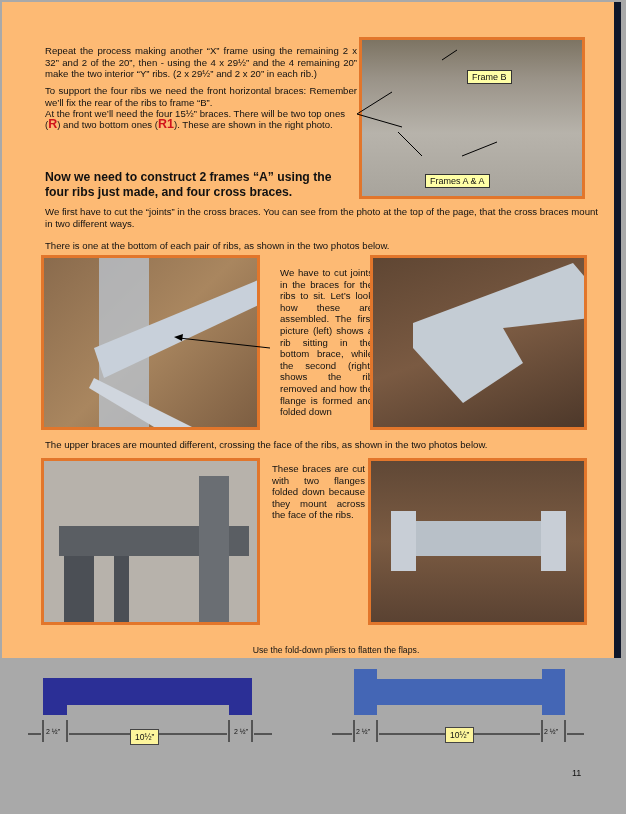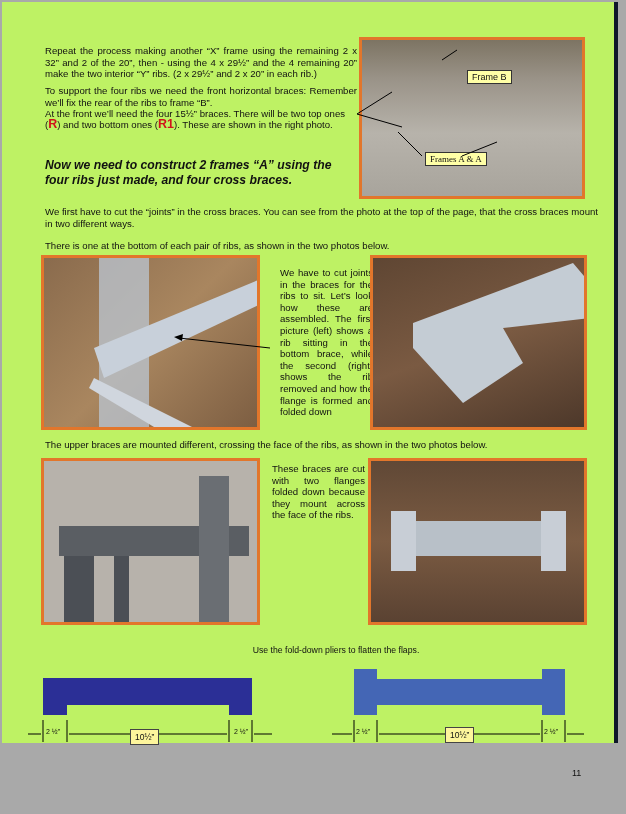--- a/index.html
+++ b/index.html
@@ -1,17 +1,17 @@
 <!DOCTYPE html>
 <html><head>
   <meta charset="utf-8">
   <style>
     html, body { margin:0; padding:0; }
     body { width:626px; height:814px; background:#a9a9a9; position:relative; overflow:hidden; font-family:"Liberation Sans", sans-serif; color:#111; }
-    .page { position:absolute; left:2px; top:2px; width:612px; height:741px; background:#bef264; border-right:4px solid #0f172a; }
+    .page { position:absolute; left:2px; top:2px; width:612px; height:656px; background:#fdba74; border-right:7px solid #0f172a; }
     .txt { position:absolute; font-size:9.6px; line-height:11.6px; text-align:justify; }
     .note { font-size:7.7px; }
     .head { position:absolute; font-size:12.2px; font-weight:bold; line-height:15px; }
     .red { color:#d0141c; font-weight:bold; font-size:12.5px; }
     .photo { position:absolute; border:3px solid #e2762b; box-sizing:border-box; overflow:hidden; }
     .lbl { position:absolute; background:#ffffa6; border:1px solid #333; font-size:9px; padding:1px 4px; }
     .center { position:absolute; left:0; width:612px; text-align:center; font-size:8.7px; line-height:11px; }
     .dim { position:absolute; font-size:7px; }
     .dimbox { position:absolute; background:#fdf59c; border:1px solid #444; font-size:8.5px; padding:2px 4px; }
     svg { position:absolute; overflow:visible; }
@@ -20,35 +20,35 @@
 <body>
 
 <div class="page">
 
   <div class="txt" style="left:43px;top:43px;width:312px;">Repeat the process making another “X” frame using the remaining 2 x 32” and 2 of the 20”,       then -  using the 4 x 29½” and the 4 remaining 20” make the two interior “Y” ribs.  (2 x 29½” and 2 x 20” in each rib.)</div>
   <div class="txt" style="left:43px;top:83px;width:312px;">To support the four ribs we need the front horizontal braces:  Remember we’ll fix the rear of the ribs to frame “B”.</div>
   <div class="txt" style="left:43px;top:106px;width:312px;">At the front we’ll need the four 15½” braces.  There will be two top ones</div>
   <div class="txt" style="left:43px;top:117px;width:312px;">
     <span>(</span><span class="red">R</span><span>) and two bottom ones (</span><span class="red">R1</span><span>).  These are shown in the right photo.</span>
   </div>
-  <div class="head" style="left:43px;top:156px;width:290px;font-style:italic;">Now we need to construct 2 frames “A” using the four ribs just made, and four cross braces.</div>
+  <div class="head" style="left:43px;top:168px;width:290px;">Now we need to construct 2 frames “A” using the four ribs just made, and four cross braces.</div>
 
   <div class="photo" style="left:357px;top:35px;width:226px;height:162px;background:linear-gradient(180deg,#7d7463 0%,#9a9388 25%,#b7b3ab 60%,#a8a49c 100%);text-align:right;">
     <svg width="226" height="162">
       <g stroke="#8b8f95" stroke-width="3" fill="none">
         <rect x="35" y="45" width="55" height="55"></rect>
           <rect x="60" y="25" width="45" height="55"></rect>
         <line x1="45" y1="20" x2="200" y2="15"></line>
           <rect x="145" y="40" width="55" height="70"></rect>
         <line x1="90" y1="75" x2="145" y2="80"></line>
           <line x1="90" y1="85" x2="145" y2="90"></line>
       </g>
     </svg>
     <div class="lbl" style="left:105px;top:30px;">Frame B</div>
-    <div class="lbl" style="left:63px;top:112px;font-family:Liberation Serif, serif;">Frames A &amp; A</div>
+    <div class="lbl" style="left:63px;top:134px;">Frames A &amp; A</div>
   </div>
   <svg width="612" height="200" style="left:0;top:0;">
     <g stroke="#000" stroke-width="1">
       <line x1="355" y1="112" x2="390" y2="90"></line>
       <line x1="355" y1="112" x2="400" y2="125"></line>
       <line x1="440" y1="58" x2="455" y2="48"></line>
       <line x1="420" y1="154" x2="396" y2="130"></line>
       <line x1="460" y1="154" x2="495" y2="140"></line>
     </g>
   </svg>

